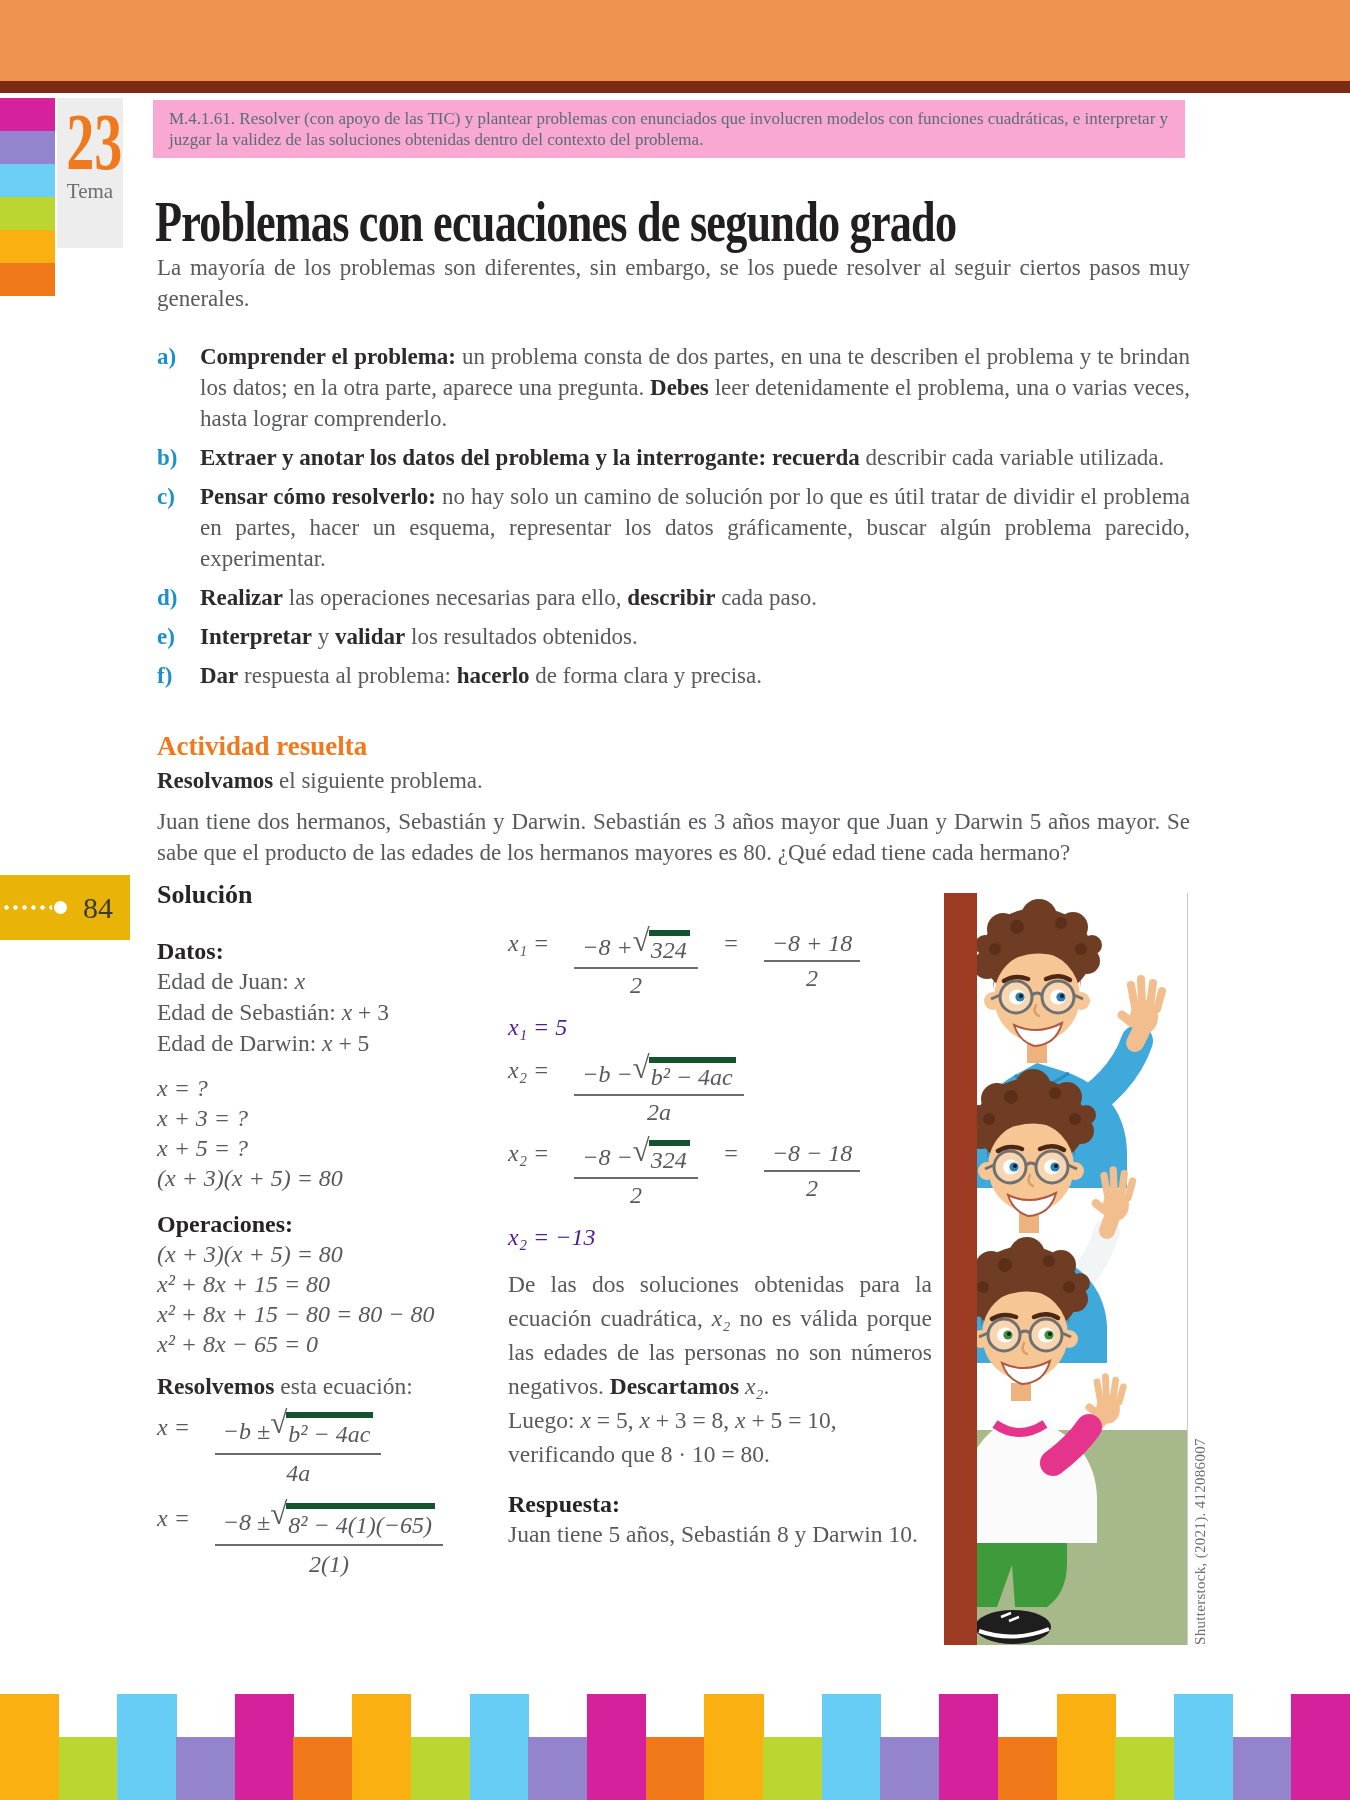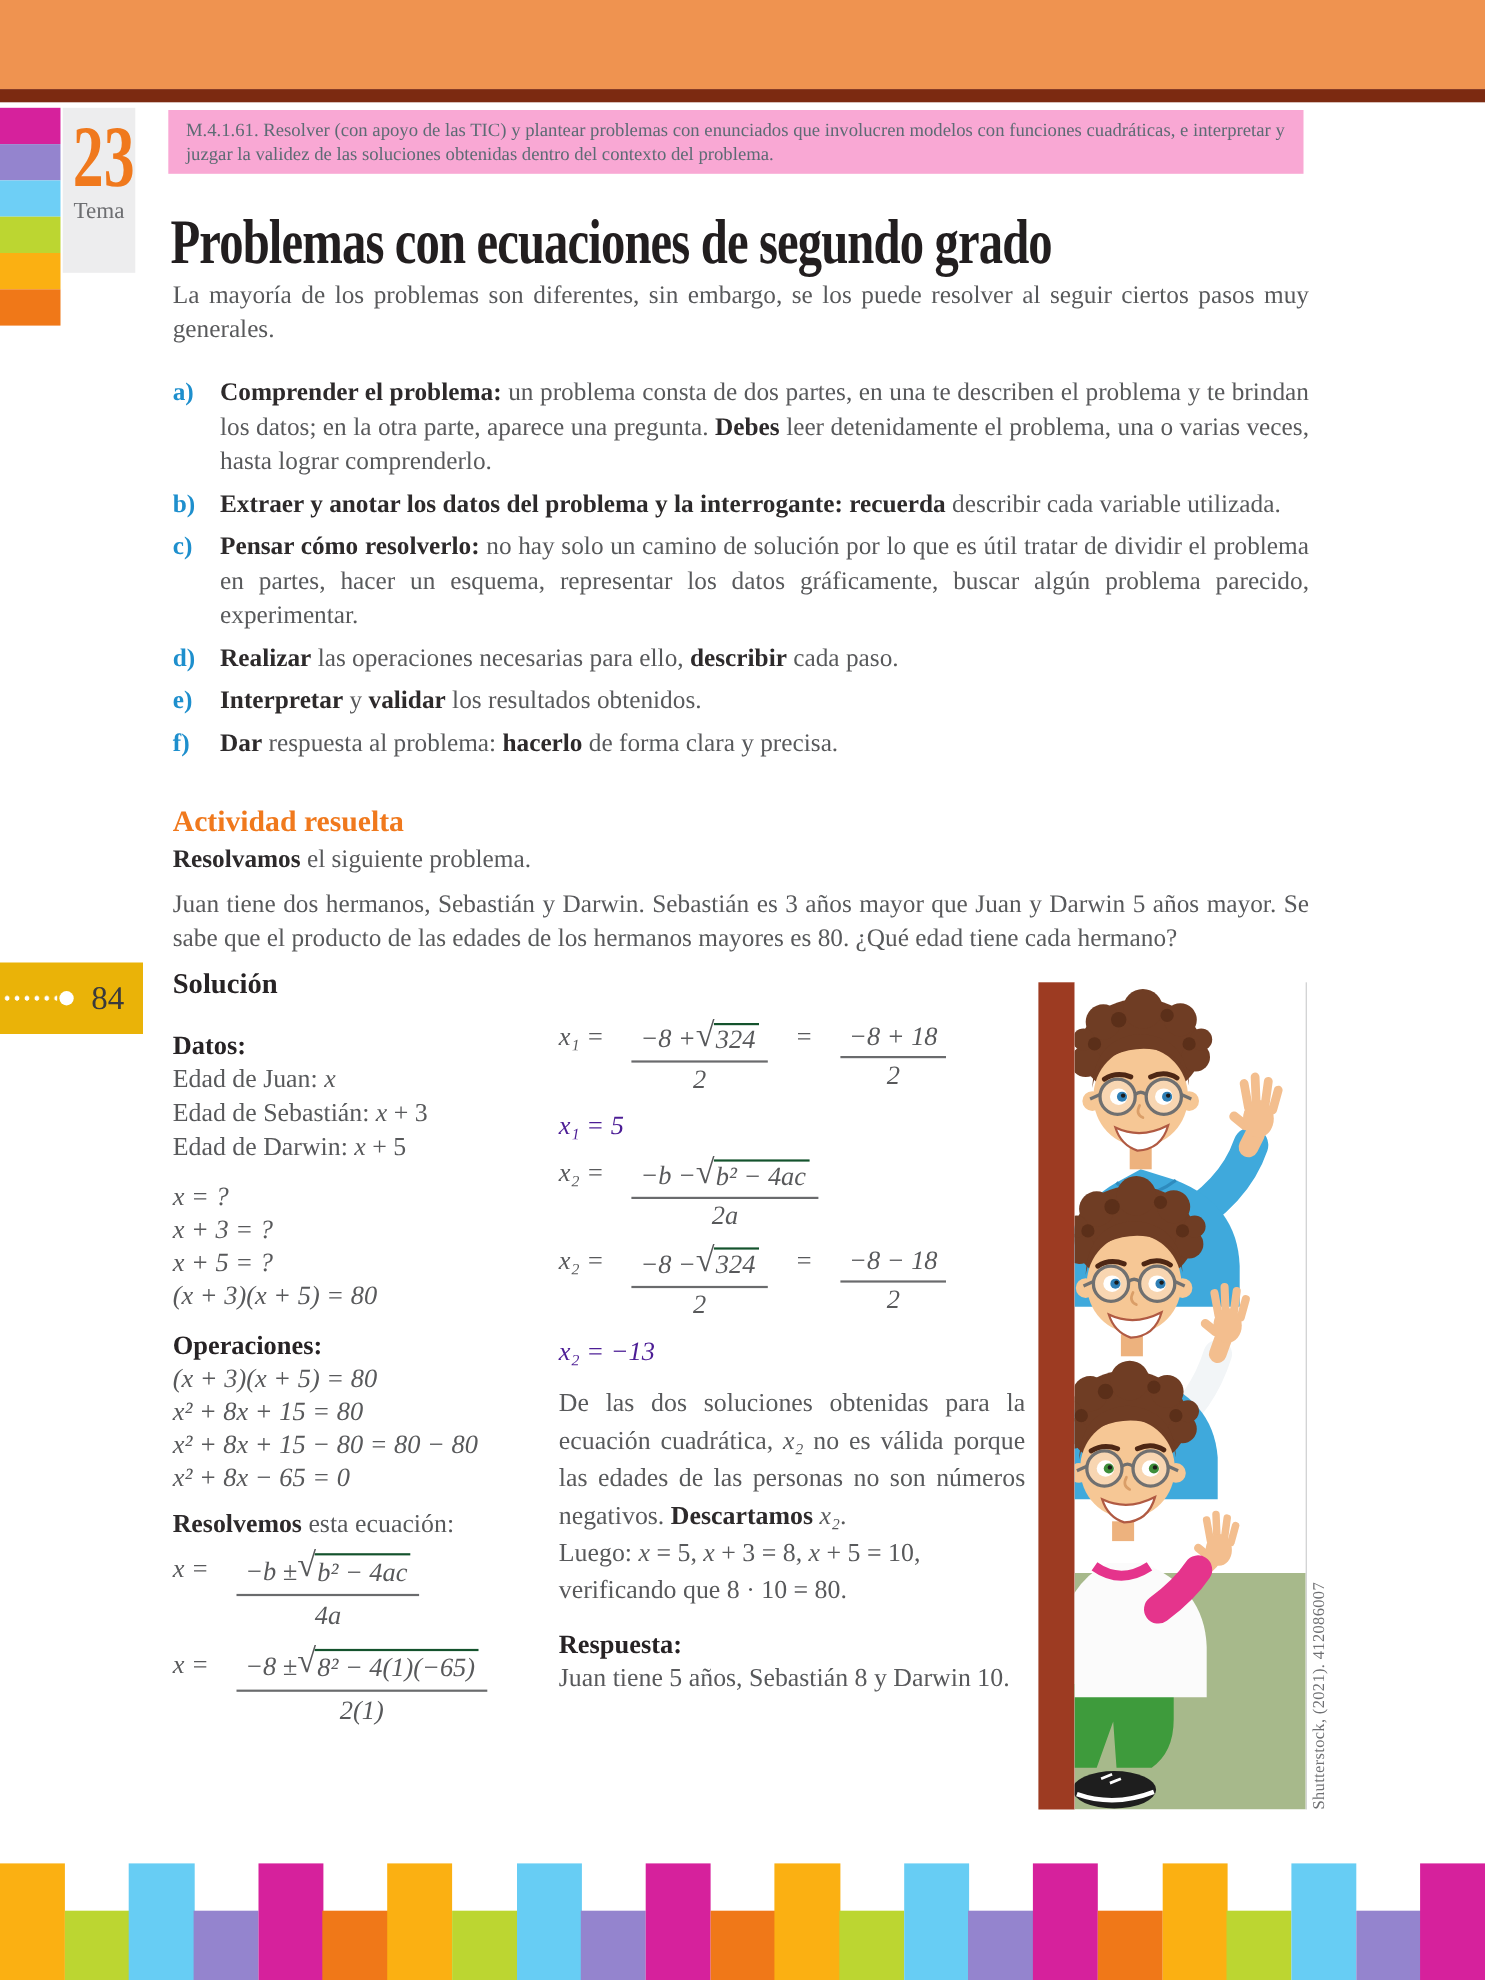--- a/index.html
+++ b/index.html
@@ -46,21 +46,21 @@
   .midcol{left:508px;top:930px;width:424px;font-size:23.5px;}
   .colhead{font-size:24px;font-weight:bold;color:#272325;line-height:30px;margin:0;}
   .mline{font-style:italic;font-size:24px;line-height:30px;}
   .gap14{height:14px;} .gap16{height:16px;} .gap12{height:12px;}
   .formula{display:flex;align-items:flex-start;gap:25px;font-size:24px;font-style:italic;margin:10px 0 14px;}
   .frac{display:inline-flex;flex-direction:column;align-items:center;}
   .num{display:inline-flex;align-items:center;padding:0 8px 3px;border-bottom:2px solid #6A6B6D;white-space:nowrap;}
   .den{padding-top:3px;white-space:nowrap;}
   .sqrt{display:inline-flex;align-items:flex-start;}
   .sqrt::before{content:"√";font-style:normal;font-size:1.3em;line-height:1;margin-right:-1px;transform:translateY(-5px);}
-  .rad{border-top:2px solid #14532d;padding:1px 3px 0 2px;white-space:nowrap;}
+  .rad{border-top:6px solid #14532d;padding:1px 3px 0 2px;white-space:nowrap;}
   .result{font-size:24px;font-style:italic;color:#4c1d95;line-height:28px;margin:14px 0 16px;}
   .discussion{margin-top:26px;line-height:34px;text-align:justify;}
   .luego{margin-top:14px;line-height:34px;}
   .resp-head{margin-top:18px;}
   .resp-text{margin-top:3px;line-height:31px;}
 
   
   .illu{left:944px;top:893px;width:243px;height:752px;}
   .illu-bar{left:0;top:0;width:33px;height:752px;}
   .illu-white{left:33px;top:0;width:210px;height:752px;background:#fff;border-right:1px solid #C9CACB;}

